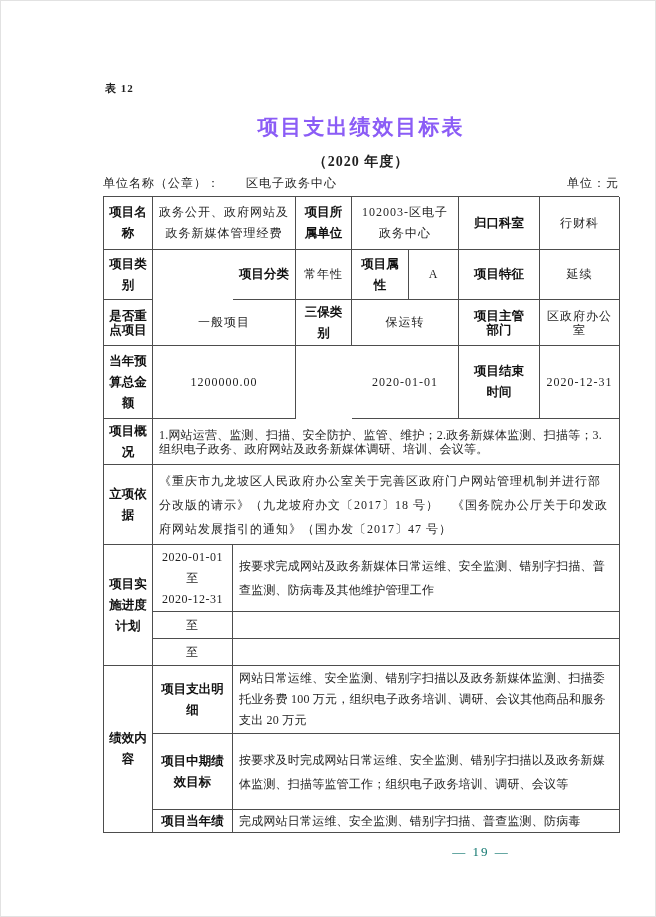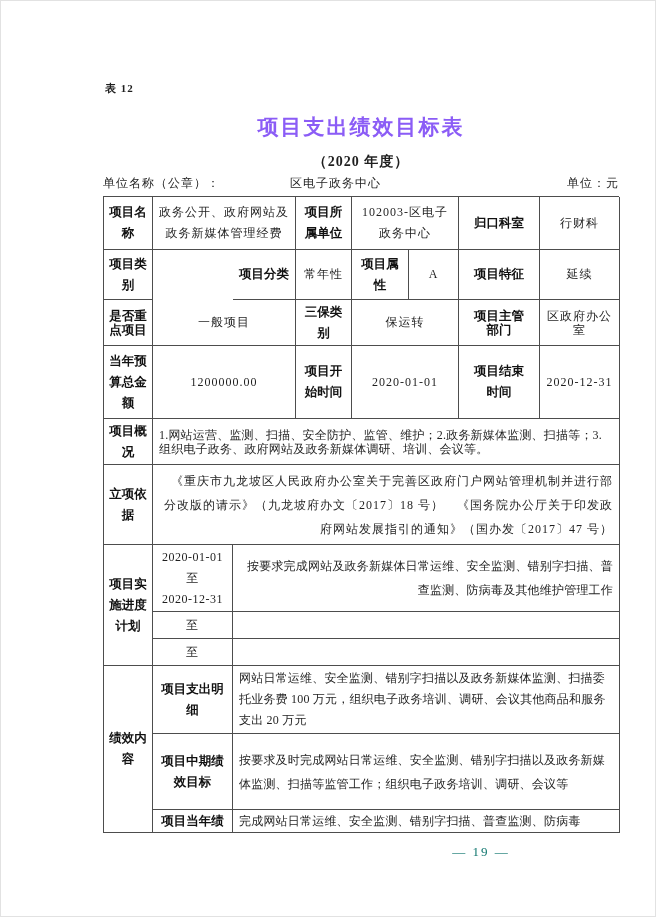--- a/index.html
+++ b/index.html
@@ -24,21 +24,21 @@
   }
   .doc-subtitle{
     position:absolute;left:102px;top:152px;width:516px;
     text-align:center;font-size:14px;font-weight:700;letter-spacing:1px;
   }
   .unit-row{
     position:absolute;left:102px;top:174px;width:516px;
     display:flex;justify-content:space-between;align-items:flex-end;
     font-size:12px;letter-spacing:1px;
   }
-  .unit-left{display:flex;gap:44px;}
+  .unit-left{display:flex;}
   .unit-value{margin-left:26px;}
   .unit-right{}
 
   .grid{
     position:absolute;left:102px;top:195px;width:516px;
     display:grid;
     grid-template-columns:49px 80px 63px 56px 57px 50px 81px 80px;
     grid-template-rows:53px 50px 46px 73px 46px 80px 67px 27px 27px 68px 76px 23px;
     border-top:1px solid #4d4d4d;
     border-left:1px solid #4d4d4d;
@@ -52,21 +52,21 @@
     font-size:12px;line-height:21px;letter-spacing:1px;
     padding:0 5px;overflow:hidden;box-sizing:border-box;
   }
   .lbl{
     font-family:"Liberation Sans","DejaVu Sans",sans-serif;
     font-weight:700;font-size:12.5px;letter-spacing:0;color:#111;
     padding:0 4px;
   }
   .lbl.wide{padding:0 11px;}
   .content{justify-content:flex-start;text-align:left;letter-spacing:0.2px;padding:0 6px;}
-  .content.centered{justify-content:center;text-align:right;}
+  .content.centered{justify-content:center;text-align:left;}
   .lh20{line-height:14px;}
   .lh24{line-height:24px;}
   .ls1{letter-spacing:1px;}
   .dates{flex-direction:column;line-height:21px;letter-spacing:0.5px;}
 
   
   .c1{grid-column:1}.c2{grid-column:2}.c3{grid-column:3}.c4{grid-column:4}
   .c5{grid-column:5}.c6{grid-column:6}.c7{grid-column:7}.c8{grid-column:8}
   .sp23{grid-column:2/4}.sp56{grid-column:5/7}.sp28{grid-column:2/9}.sp38{grid-column:3/9}
   .r1{grid-row:1}.r2{grid-row:2}.r3{grid-row:3}.r4{grid-row:4}.r5{grid-row:5}.r6{grid-row:6}
@@ -114,21 +114,20 @@
 
     <div class="cell lbl lh20 c1 r3">是否重点项目</div>
     <div class="cell sp23 r3">一般项目</div>
     <div class="cell lbl c4 r3">三保类别</div>
     <div class="cell sp56 r3">保运转</div>
     <div class="cell lbl wide lh20 c7 r3">项目主管部门</div>
     <div class="cell lh20 c8 r3">区政府办公室</div>
 
     <div class="cell lbl c1 r4">当年预算总金额</div>
     <div class="cell sp23 r4">1200000.00</div>
-    <div class="cell lbl c4 r4">项目开始时间</div>
     <div class="cell sp56 r4">2020-01-01</div>
     <div class="cell lbl wide c7 r4">项目结束时间</div>
     <div class="cell c8 r4">2020-12-31</div>
 
     <div class="cell lbl c1 r5">项目概况</div>
     <div class="cell content lh20 sp28 r5">1.网站运营、监测、扫描、安全防护、监管、维护；2.政务新媒体监测、扫描等；3.组织电子政务、政府网站及政务新媒体调研、培训、会议等。</div>
 
     <div class="cell lbl c1 r6">立项依据</div>
     <div class="cell content centered lh24 ls1 sp28 r6">《重庆市九龙坡区人民政府办公室关于完善区政府门户网站管理机制并进行部分改版的请示》（九龙坡府办文〔2017〕18 号）　《国务院办公厅关于印发政府网站发展指引的通知》（国办发〔2017〕47 号）</div>
 

